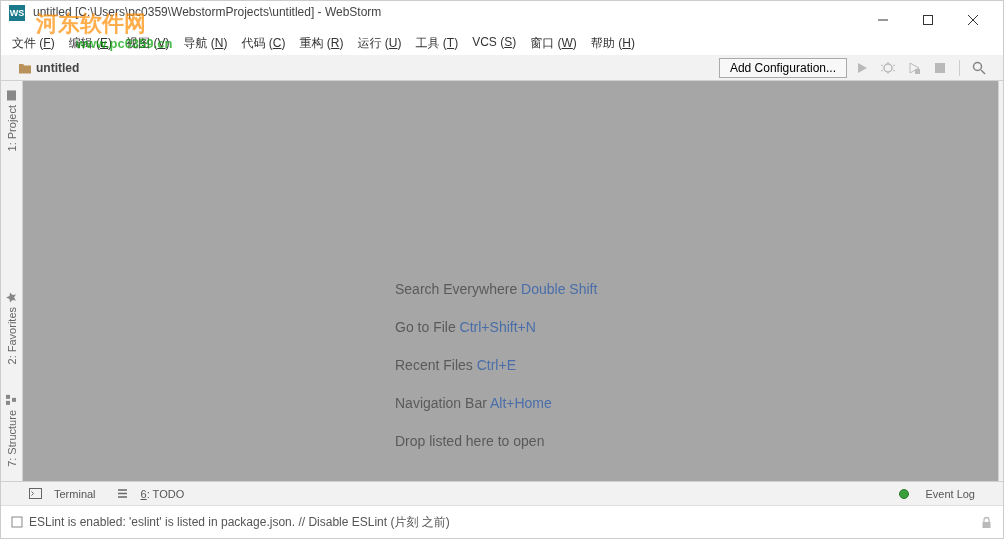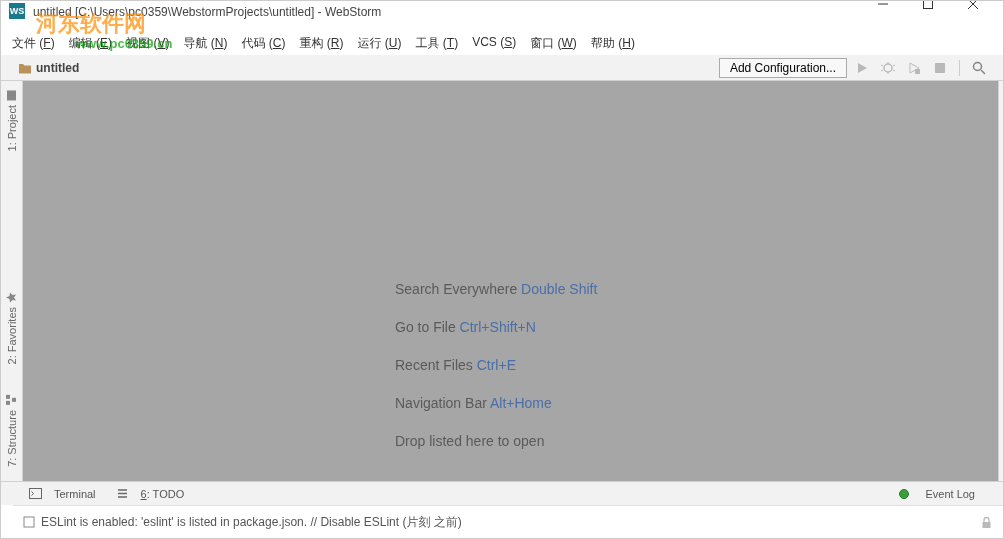--- a/index.html
+++ b/index.html
@@ -1,19 +1,19 @@
 <!DOCTYPE html>
 <html><head>
   <meta charset="utf-8">
   <style>
     * { margin: 0; padding: 0; box-sizing: border-box; font-family: "Segoe UI", Arial, sans-serif; }
     body { width: 1004px; height: 539px; background: #fff; overflow: hidden; display: flex; flex-direction: column; border: 1px solid #ccc; }
     
     
-    .titlebar { height: 30px; display: flex; align-items: flex-end; padding: 12px 8px; background: #fff; }
+    .titlebar { height: 30px; display: flex; align-items: flex-start; padding: 4px 8px; background: #fff; }
     .titlebar-icon { width: 16px; height: 16px; background: #1a7a8c; margin-right: 8px; display: flex; align-items: center; justify-content: center; color: #fff; font-size: 9px; font-weight: bold; }
     .titlebar-text { flex: 1; font-size: 12px; color: #444; }
     .win-controls { display: flex; }
     .win-btn { width: 45px; height: 30px; display: flex; align-items: center; justify-content: center; }
     .win-btn svg { width: 10px; height: 10px; }
     
     
     .menubar { height: 24px; display: flex; align-items: center; background: #fff; padding: 0 4px; position: relative; }
     .menu-item { padding: 0 7px; font-size: 12px; color: #333; cursor: pointer; }
     .menu-item .mn { text-decoration: underline; }
@@ -42,21 +42,21 @@
     .hint-line .shortcut { color: #4a6ea9; }
     
     
     .bottombar { height: 24px; display: flex; align-items: center; background: #f2f2f2; border-top: 1px solid #d0d0d0; padding: 0 18px; font-size: 11px; }
     .bottom-tab { padding: 0 10px; display: flex; align-items: center; gap: 12px; color: #555; cursor: pointer;}
     .bottom-tab .mn { text-decoration: underline; }
     .bottom-spacer { flex: 1; }
     .event-dot { width: 10px; height: 10px; border-radius: 50%; background: #3a9e3a; border: 1px solid #2a7a2a; margin-right: 4px;}
     
     
-    .statusbar { height: 23px; display: flex; align-items: center; background: #fff; border-top: 1px solid #e0e0e0; padding: 16px 10px; font-size: 12px; color: #555; margin-left: 12px; }
+    .statusbar { height: 23px; display: flex; align-items: center; background: #fff; border-top: 1px solid #e0e0e0; padding: 16px 10px; font-size: 12px; color: #555; }
     .status-icon { width: 12px; height: 12px; margin-right: 6px; }
     
     .folder-icon { fill: #b8925a; }
   </style>
 </head>
 <body>
 
 <div class="titlebar">
   <div class="titlebar-icon">WS</div>
   <div class="titlebar-text">untitled [C:\Users\pc0359\WebstormProjects\untitled] - WebStorm</div>

